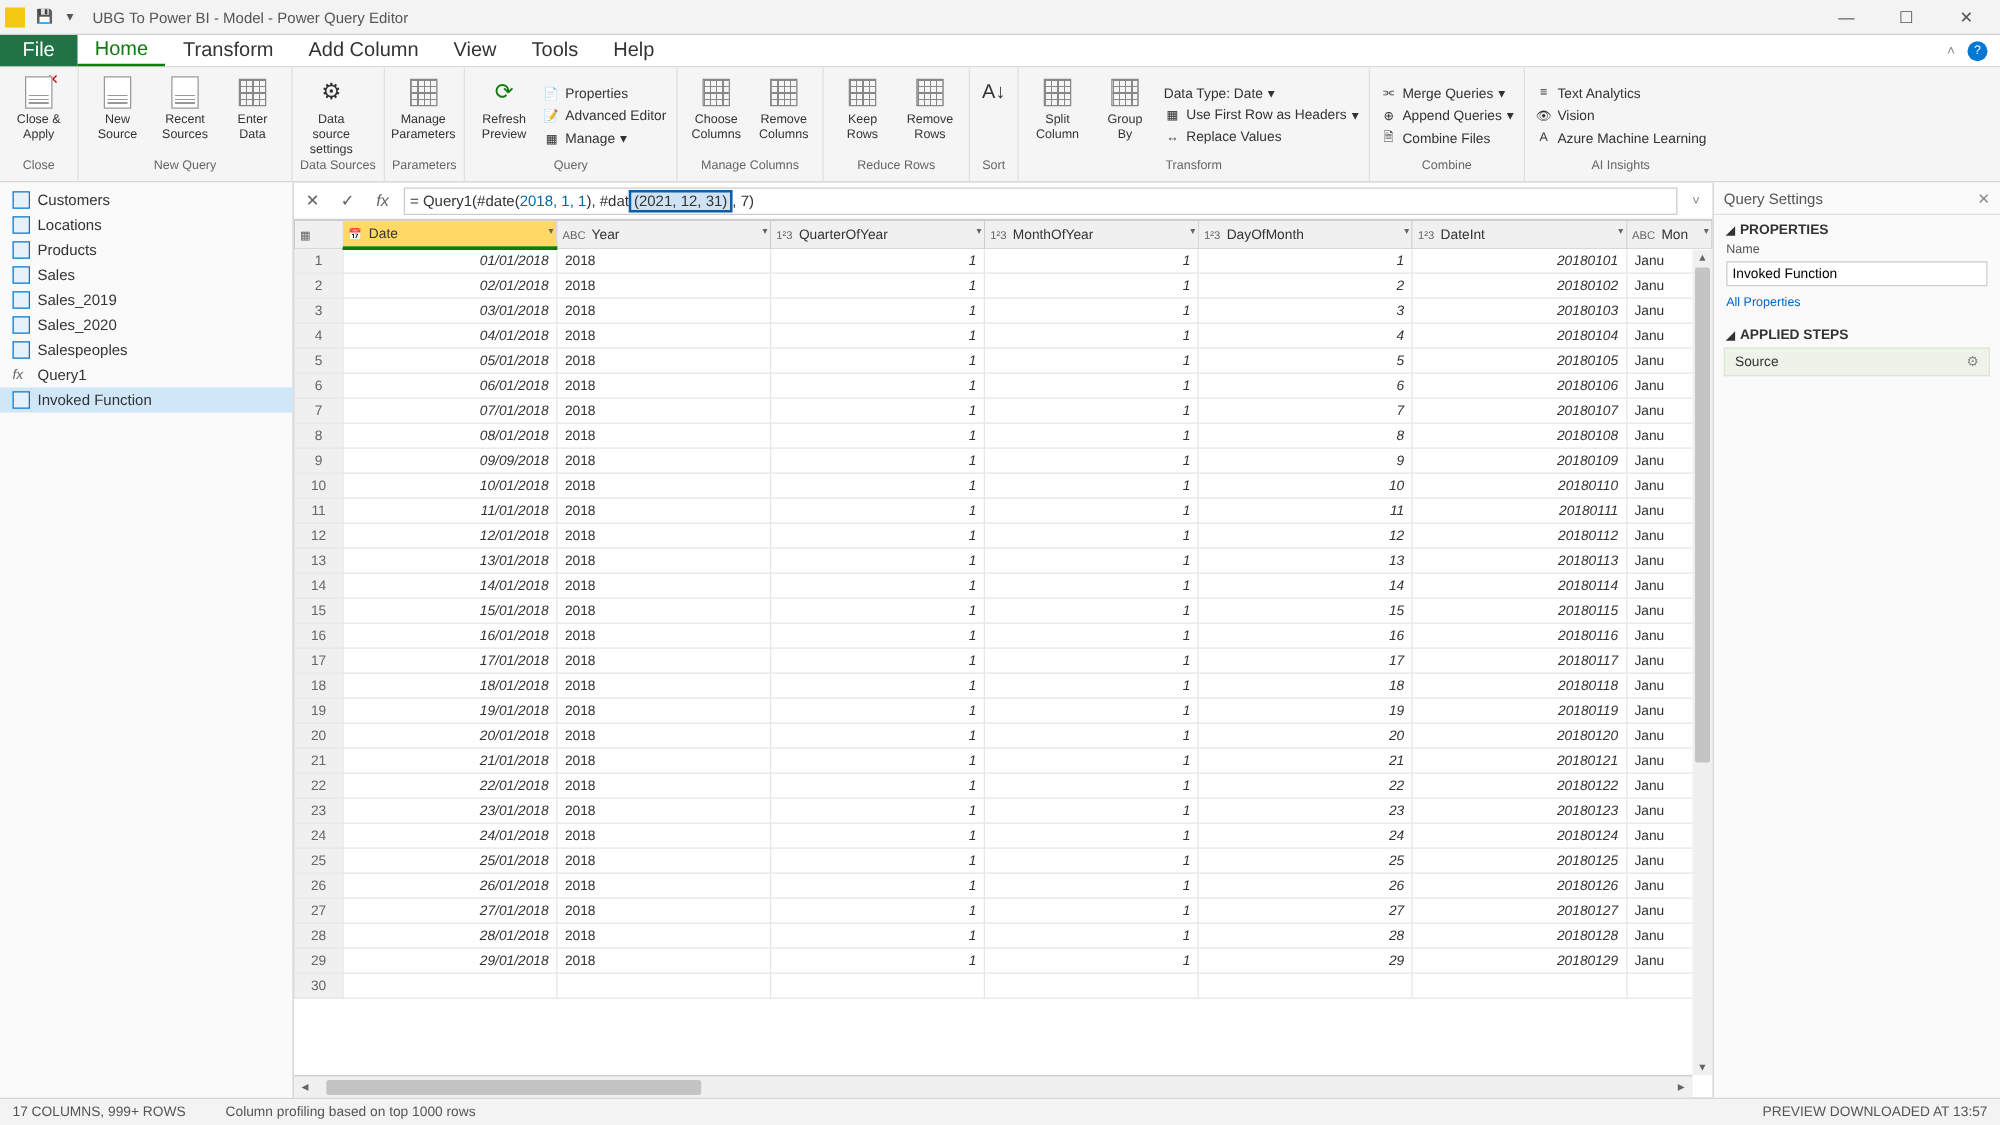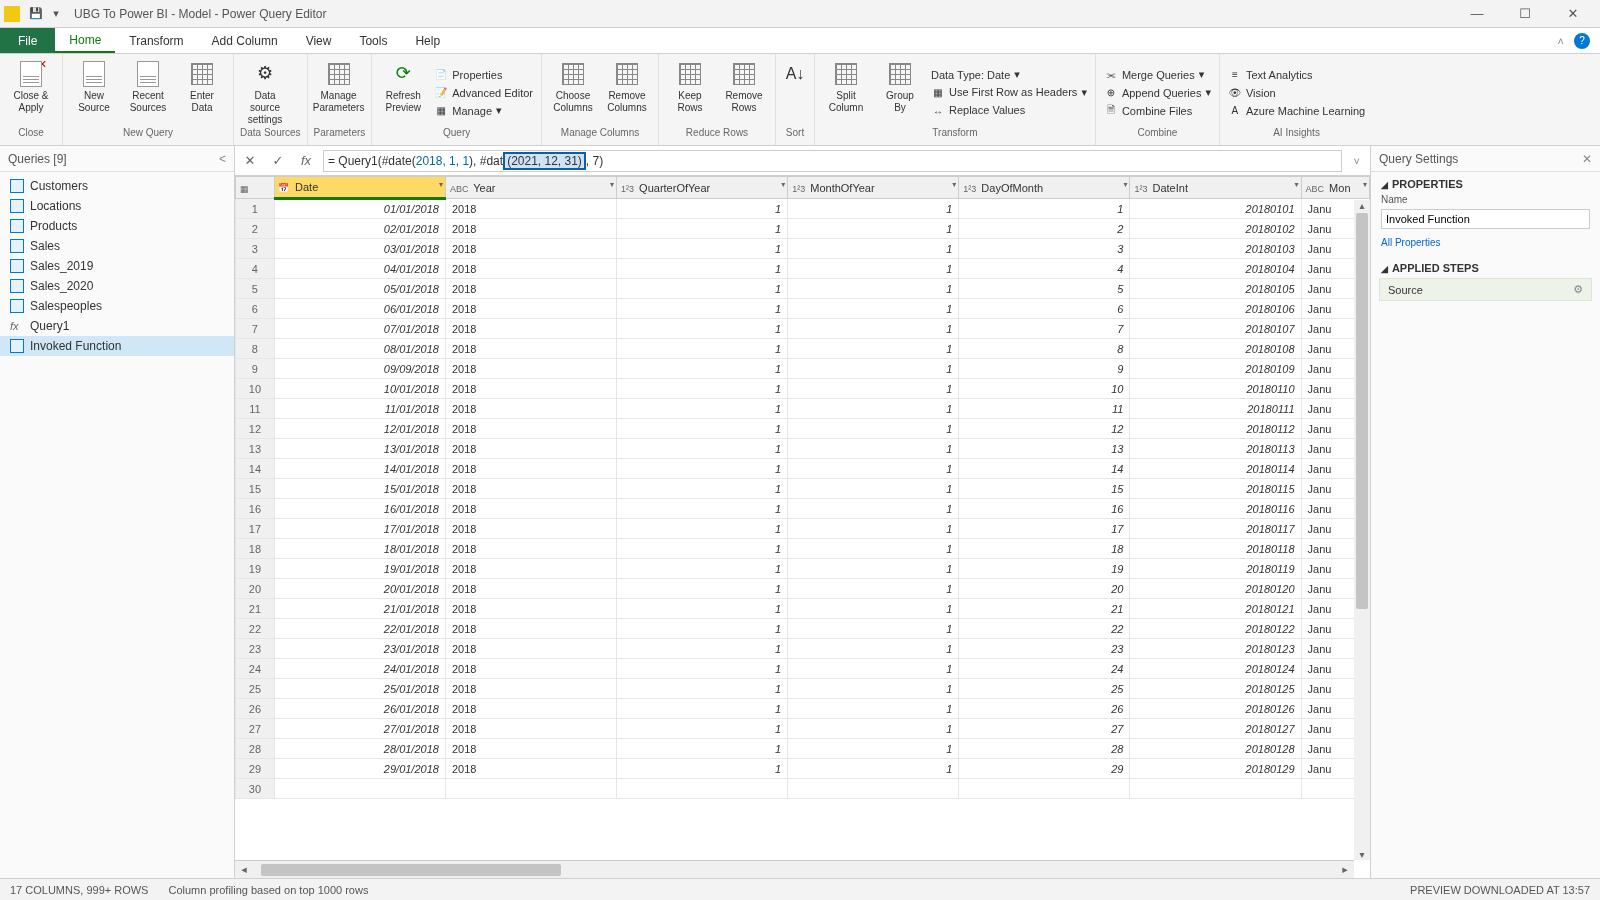--- a/index.html
+++ b/index.html
@@ -8,21 +8,21 @@
 
 .title-bar { height: 28px; background: #f3f3f3; display: flex; align-items: center; padding: 0 4px; border-bottom: 1px solid #d0d0d0; }
 .title-bar .app-icon { width: 16px; height: 16px; background: #f2c811; margin-right: 6px; }
 .title-bar .qat-btn { width: 20px; height: 20px; display:flex; align-items:center; justify-content:center; color:#555; }
 .title-bar .title-text { margin-left: 8px; font-size: 12px; color: #555; }
 .title-bar .win-controls { margin-left: auto; display: flex; gap: 18px; padding-right: 8px; color:#555; font-size:13px;}
 .win-controls span { width: 30px; text-align:center; }
 
 
 .ribbon-tabs { height: 26px; display: flex; align-items: stretch; border-bottom: 1px solid #d0d0d0; background:#fff;}
-.ribbon-tabs .tab { padding: 0 14px; display:flex; align-items:center; font-size:12px; color:#333; }
+.ribbon-tabs .tab { padding: 0 14px; display:flex; align-items:center; font-size:16px; color:#333; }
 .ribbon-tabs .tab.file { background: #217346; color:#fff; padding: 0 18px; }
 .ribbon-tabs .tab.active { border-bottom: 2px solid #107c10; color:#107c10; }
 .ribbon-tabs .right-icons { margin-left:auto; display:flex; align-items:center; gap:10px; padding-right:10px; }
 .help-badge { width:16px; height:16px; border-radius:50%; background:#0078d4; color:#fff; font-size:10px; display:flex; align-items:center; justify-content:center;}
 
 
 .ribbon { height: 92px; background:#f5f5f5; border-bottom:1px solid #d0d0d0; display:flex; }
 .rgroup { border-right:1px solid #e0e0e0; padding: 4px 6px 2px 6px; display:flex; flex-direction:column; }
 .rgroup .buttons { display:flex; flex:1; gap:4px; }
 .rgroup .glabel { text-align:center; font-size:10px; color:#666; height:16px; }
@@ -320,24 +320,20 @@
           </div>
       </div>
     </div>
     <div class="glabel">AI Insights</div>
   </div>
 </div>
 
 <div class="main">
 
   <div class="queries-pane">
-    <div class="pane-header">
-      <span>Queries [9]</span>
-      <span class="collapse">&lt;</span>
-    </div>
     <div class="query-list" id="query-list">
         <div class="query-item">
           <span class="qicon"></span>
           <span>Customers</span>
         </div>
         <div class="query-item">
           <span class="qicon"></span>
           <span>Locations</span>
         </div>
         <div class="query-item">
@@ -738,15 +734,15 @@
     <div class="section-title"><span class="caret">◢</span><span>APPLIED STEPS</span></div>
     <div class="step-item">
       <span>Source</span>
       <span class="gear">⚙</span>
     </div>
   </div>
 </div>
 
 <div class="status-bar">
   <span>17 COLUMNS, 999+ ROWS</span>
-  <span style="margin-left:20px">Column profiling based on top 1000 rows</span>
+  <span style="margin-left:32px">Column profiling based on top 1000 rows</span>
   <span class="right">PREVIEW DOWNLOADED AT 13:57</span>
 </div>
 
 </body></html>

